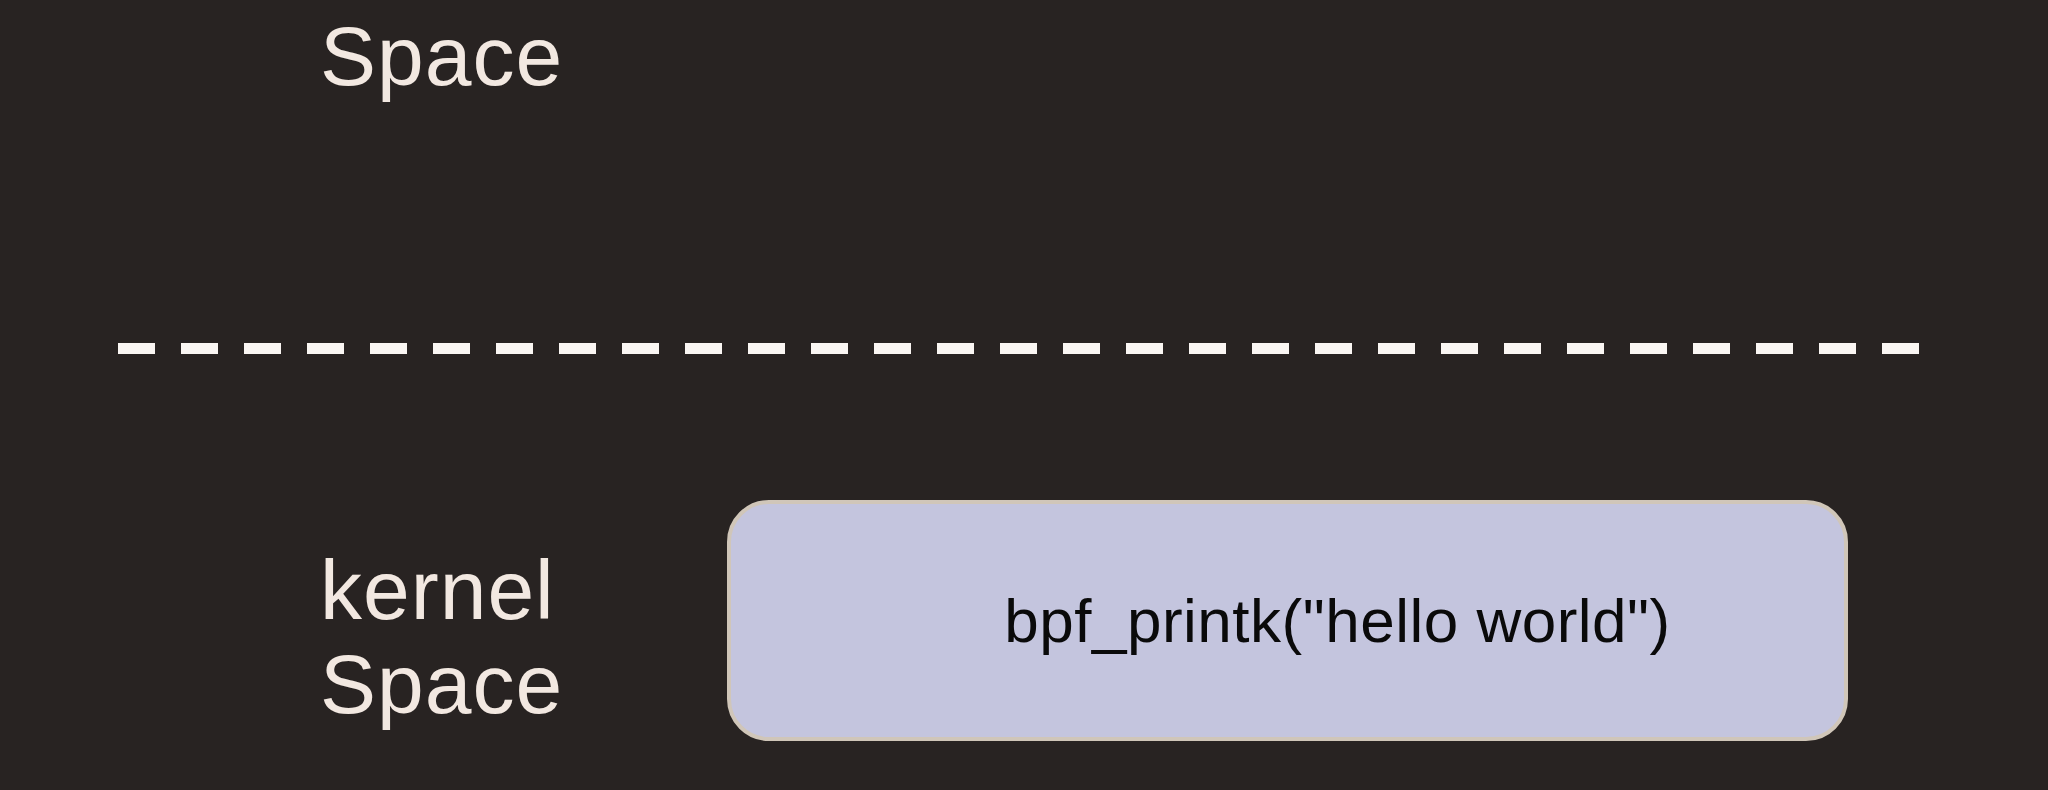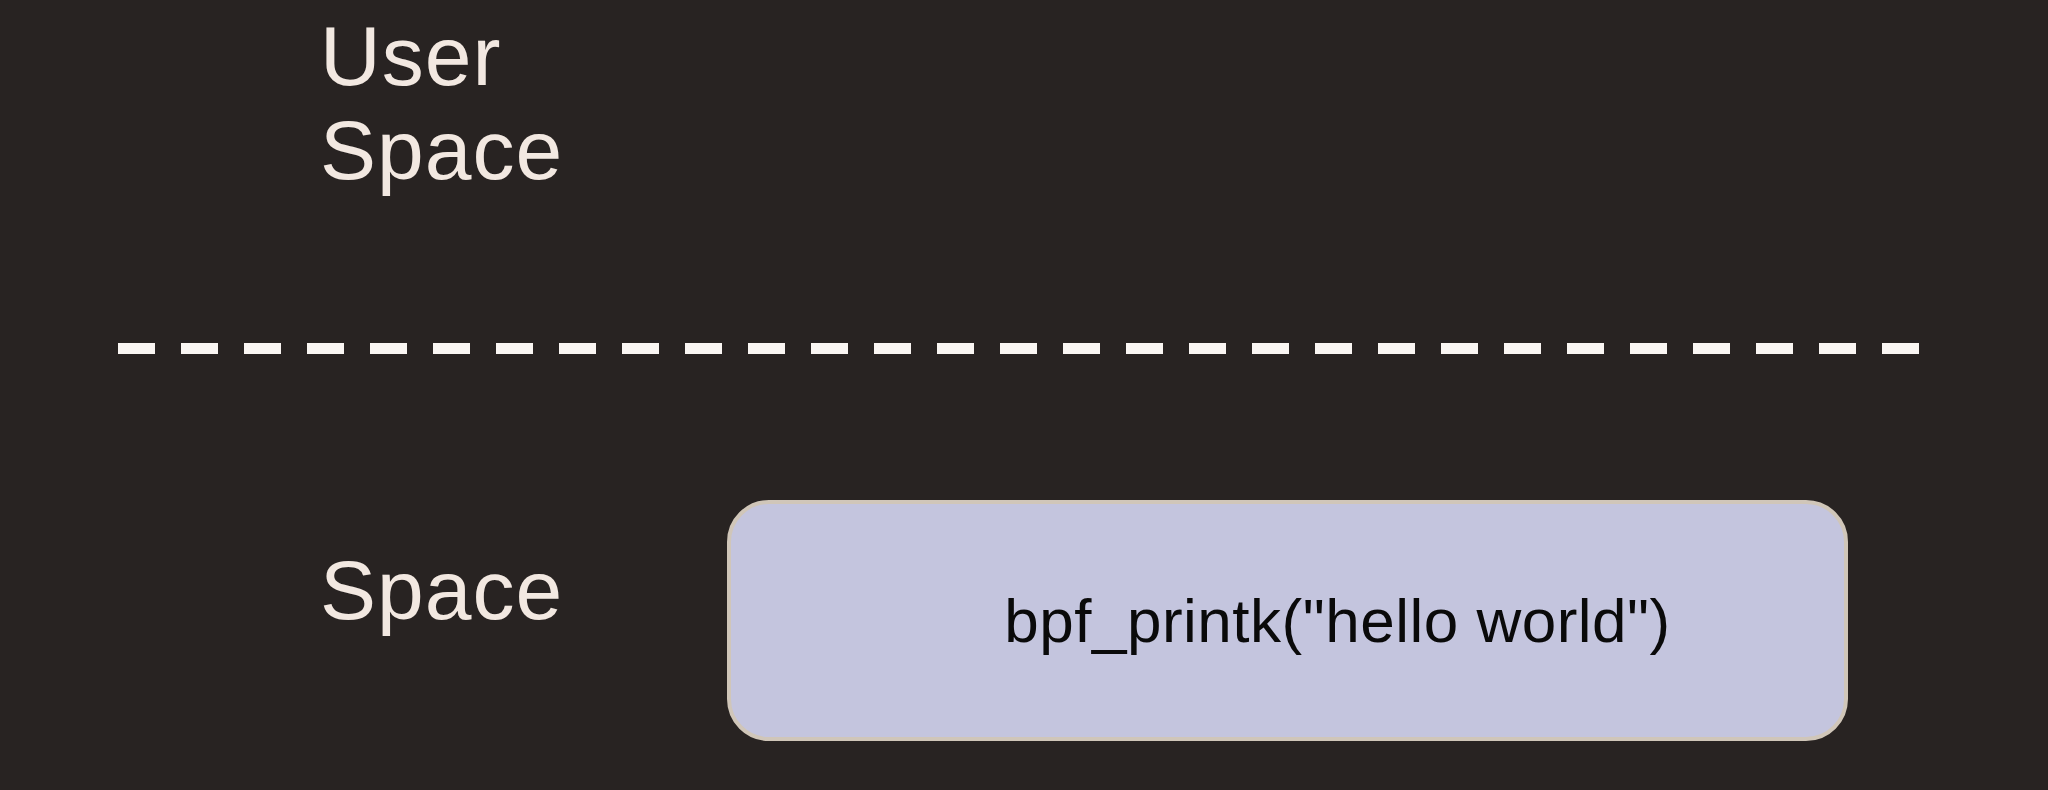--- a/index.html
+++ b/index.html
@@ -61,27 +61,27 @@
     letter-spacing: 0.5px;
     white-space: nowrap;
   }
 </style>
 </head>
 <body>
 
 <div class="canvas">
 
   <div class="space-label label-user">
-    <span>User</span>
     <span>Space</span>
   </div>
 
   <div class="divider"></div>
 
   <div class="space-label label-kernel">
+    <span>kernel</span>
     <span>Space</span>
   </div>
 
   <div class="kernel-box">
     <span class="code">bpf_printk("hello world")</span>
   </div>
 
 </div>
 
 </body></html>

